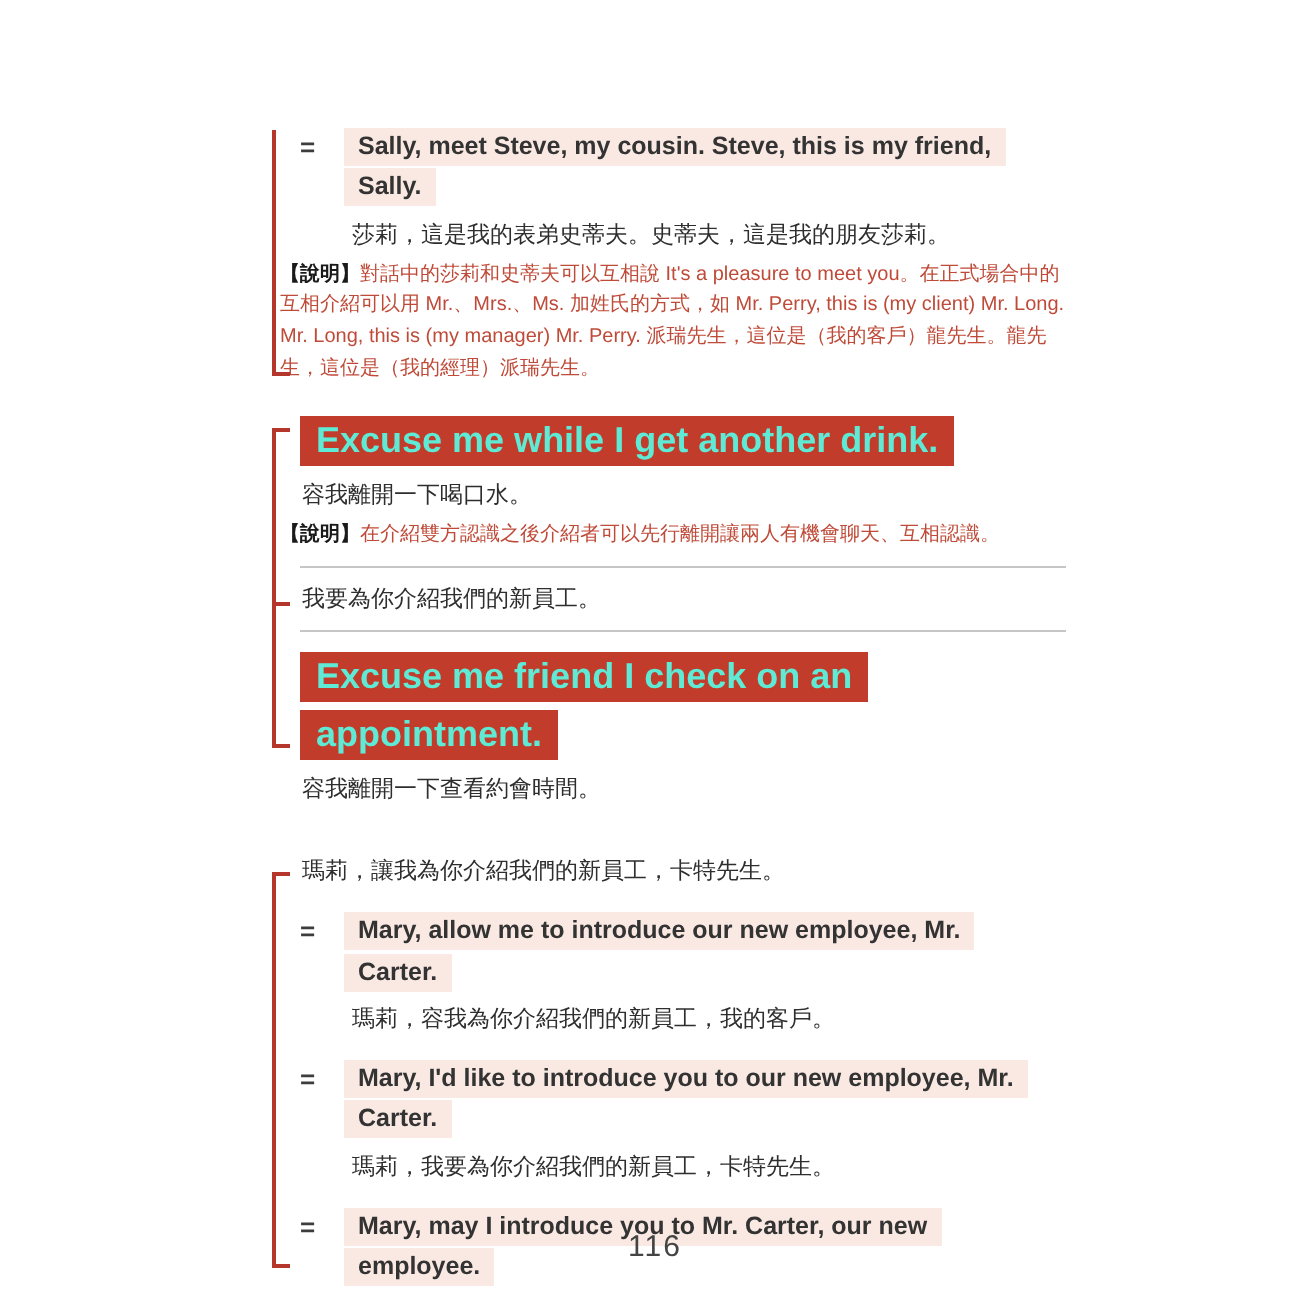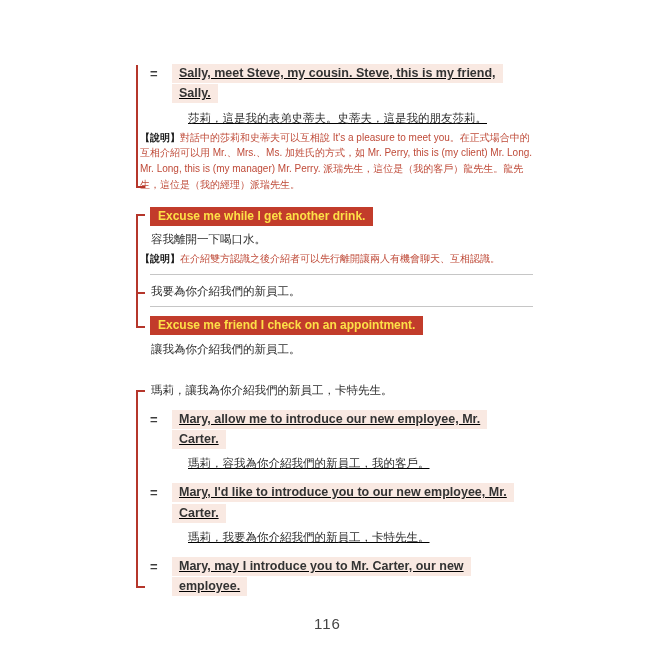--- a/index.html
+++ b/index.html
@@ -27,40 +27,40 @@
   .bracket{position:absolute;left:-14px;width:9px;border-left:2px solid var(--bracket);}
   .bracket-b1{top:2px;bottom:5px;border-bottom:2px solid var(--bracket);}
   .bracket-b2{top:8px;bottom:29px;border-top:2px solid var(--bracket);border-bottom:2px solid var(--bracket);}
   .bracket-b3{top:8px;bottom:9px;border-top:2px solid var(--bracket);border-bottom:2px solid var(--bracket);}
   .tickblock{position:relative;}
   .tickblock::before{content:"";position:absolute;left:-14px;top:9px;width:9px;border-top:2px solid var(--bracket);}
 
   
   .heading-line{margin:0;}
   .heading{
-    display:inline;background:var(--heading-bg);color:#fde047;
-    font-weight:bold;font-size:12px;line-height:1.62;
+    display:inline;background:var(--heading-bg);color:#5eead4;
+    font-weight:bold;font-size:18px;line-height:1.62;
     padding:2px 8px 3px 8px;
     -webkit-box-decoration-break:clone;box-decoration-break:clone;margin-top:14px;
   }
   .nowrap{white-space:nowrap;}
 
   
   .equiv{display:flex;margin-top:11px;}
   .eq-sign{flex:0 0 22px;font-weight:bold;font-size:13px;color:#3d3d3d;padding-top:3px;}
-  .equiv-body{width:345px;text-decoration:underline;}
+  .equiv-body{width:345px;}
   .hl{
     display:inline;background:var(--pink-bg);color:#333333;
     font-weight:bold;font-size:12.5px;line-height:1.62;
     padding:2px 7px 3px 7px;
     -webkit-box-decoration-break:clone;box-decoration-break:clone;
   }
 
   .zh{font-size:11.5px;color:var(--text-dark);line-height:1.4;margin:6px 0 0 1px;}
-  .equiv-body .zh{margin-left:16px;}
+  .equiv-body .zh{margin-left:4px;}
 
   .note{font-size:10px;line-height:1.58;margin:4px 0 0 -10px;}
   .note-label{color:#1a1a1a;font-weight:bold;}
   .note-text{color:var(--note-red);}
 
   .divider{border:0;border-top:1px solid #c6c6c6;margin:7px 0 8px 0;}
 
   .phrase-zh{margin-top:5px;}
 
   .page-num{
@@ -102,21 +102,21 @@
       <hr class="divider">
 
       <div class="phrase tickblock">
         <div class="zh phrase-zh">我要為你介紹我們的新員工。</div>
       </div>
 
       <hr class="divider">
 
       <div class="phrase">
         <p class="heading-line"><span class="heading">Excuse me friend I check on an appointment.</span></p>
-        <div class="zh phrase-zh">讓我為你介紹我們的新員工。</div>
+        <div class="zh phrase-zh">容我離開一下查看約會時間。</div>
       </div>
     </section>
 
     <section class="group">
       <div class="bracket bracket-b3"></div>
 
       <div class="zh phrase-zh">瑪莉，讓我為你介紹我們的新員工，卡特先生。</div>
 
       <div class="equiv">
         <span class="eq-sign">=</span>

